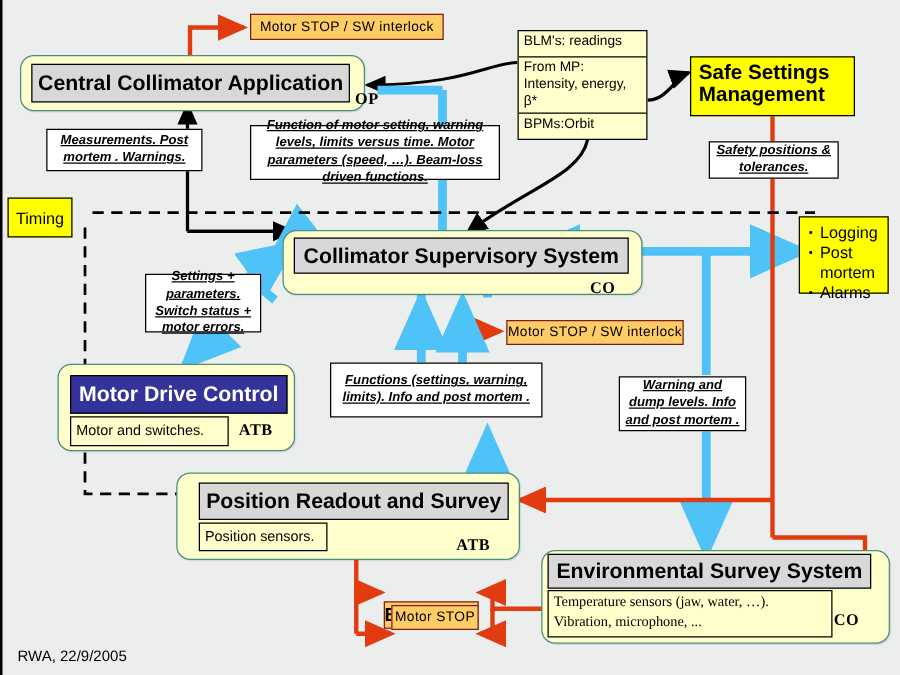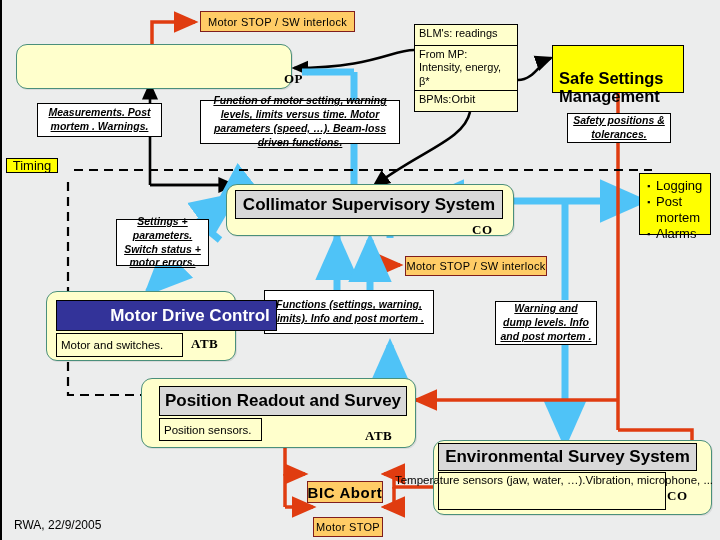--- a/index.html
+++ b/index.html
@@ -59,21 +59,20 @@
 
   
   .yellowbox{
     background:#ffff00;
     border:1px solid #000;
     color:#000;
   }
   .yellow-title{
     font-size:16.5px;font-weight:bold;line-height:1.08;
     padding:4px 6px;
-    margin-top:20px;
   }
   .bullets{
     font-size:13px;line-height:1.22;padding:4px 5px 4px 7px;
   }
   .bullets div{white-space:nowrap;}
   .bullets .b{display:inline-block;width:9px;font-size:9px;vertical-align:1px;}
   .timing{
     font-size:13px;
     display:flex;align-items:center;justify-content:center;
   }
@@ -248,20 +247,23 @@
       <path d="M66,322 L90,322" stroke="#000" stroke-width="2.2" fill="none" stroke-dasharray="6,4" marker-end="url(#ar-black)"></path>
     </g>
   </svg>
 
   <div class="node orangebox" style="left:198px;top:11px;width:155px;height:21px;">
     <span>Motor  STOP / SW interlock</span>
   </div>
 
   <div class="node sys" style="left:14px;top:44px;width:276px;height:45px;">
   </div>
+  <div class="sys-title" style="left:23px;top:51px;width:253px;height:29px;">
+    <span>Central Collimator Application</span>
+  </div>
   <div class="tag" style="left:282px;top:71px;">
     <span>OP</span>
   </div>
 
   <div class="node note" style="left:35px;top:103px;width:125px;height:34px;">
     <span>Measurements. Post mortem . Warnings.</span>
   </div>
 
   <div class="node note" style="left:198px;top:100px;width:200px;height:44px;">
     <span>Function of motor setting, warning levels, limits versus time. Motor parameters (speed, …). Beam-loss driven functions.</span>
@@ -285,21 +287,21 @@
     <div class="yellow-title">
       <div>Safe Settings</div>
       <div>Management</div>
     </div>
   </div>
 
   <div class="node note" style="left:565px;top:113px;width:104px;height:30px;">
     <span>Safety positions &amp; tolerances.</span>
   </div>
 
-  <div class="node yellowbox timing" style="left:4px;top:158px;width:52px;height:15px;align-items:center;">
+  <div class="node yellowbox timing" style="left:4px;top:158px;width:52px;height:32px;align-items:center;">
     <span>Timing</span>
   </div>
 
   <div class="node sys" style="left:224px;top:184px;width:288px;height:52px;">
   </div>
   <div class="sys-title" style="left:233px;top:190px;width:266px;height:27px;">
     <span>Collimator Supervisory System</span>
   </div>
   <div class="tag" style="left:470px;top:222px;">
     <span>CO</span>
@@ -325,21 +327,21 @@
   <div class="node note" style="left:262px;top:290px;width:170px;height:44px;">
     <span>Functions (settings, warning, limits). Info and post mortem .</span>
   </div>
 
   <div class="node note" style="left:493px;top:301px;width:102px;height:44px;">
     <span>Warning and dump levels. Info and post mortem .</span>
   </div>
 
   <div class="node sys" style="left:44px;top:291px;width:190px;height:70px;">
   </div>
-  <div class="sys-title blue" style="left:54px;top:300px;width:172px;height:29px;padding-left:47px;">
+  <div class="sys-title blue" style="left:54px;top:300px;width:172px;height:29px;">
     <span>Motor Drive Control</span>
   </div>
   <div class="sub-box" style="left:54px;top:333px;width:121px;height:22px;">
     <span>Motor and switches.</span>
   </div>
   <div class="tag" style="left:189px;top:336px;">
     <span>ATB</span>
   </div>
 
   <div class="node sys" style="left:139px;top:378px;width:275px;height:70px;">
@@ -352,33 +354,33 @@
   </div>
   <div class="tag" style="left:363px;top:428px;">
     <span>ATB</span>
   </div>
 
   <div class="node sys" style="left:431px;top:440px;width:279px;height:75px;">
   </div>
   <div class="sys-title" style="left:436px;top:443px;width:257px;height:26px;">
     <span>Environmental Survey System</span>
   </div>
-  <div class="sub-box" style="left:436px;top:472px;width:222px;height:36px;align-items:flex-start;justify-content:center;line-height:1.35;">
+  <div class="sub-box" style="left:436px;top:472px;width:222px;height:36px;flex-direction:column;align-items:flex-start;justify-content:center;line-height:1.35;font-family:Liberation Serif, serif;">
     <span>Temperature sensors (jaw, water, …).</span>
     <span>Vibration, microphone, ...</span>
   </div>
   <div class="tag" style="left:665px;top:488px;">
     <span>CO</span>
   </div>
 
   <div class="node orangebox big" style="left:305px;top:463px;width:76px;height:22px;">
     <span>BIC Abort</span>
   </div>
 
-  <div class="node orangebox" style="left:311px;top:517px;width:70px;height:20px;">
+  <div class="node orangebox" style="left:311px;top:484px;width:70px;height:20px;">
     <span>Motor  STOP</span>
   </div>
 
   <div class="credit" style="left:12px;top:518px;">
     <span>RWA, 22/9/2005</span>
   </div>
 
 </div>
 
 </body></html>

